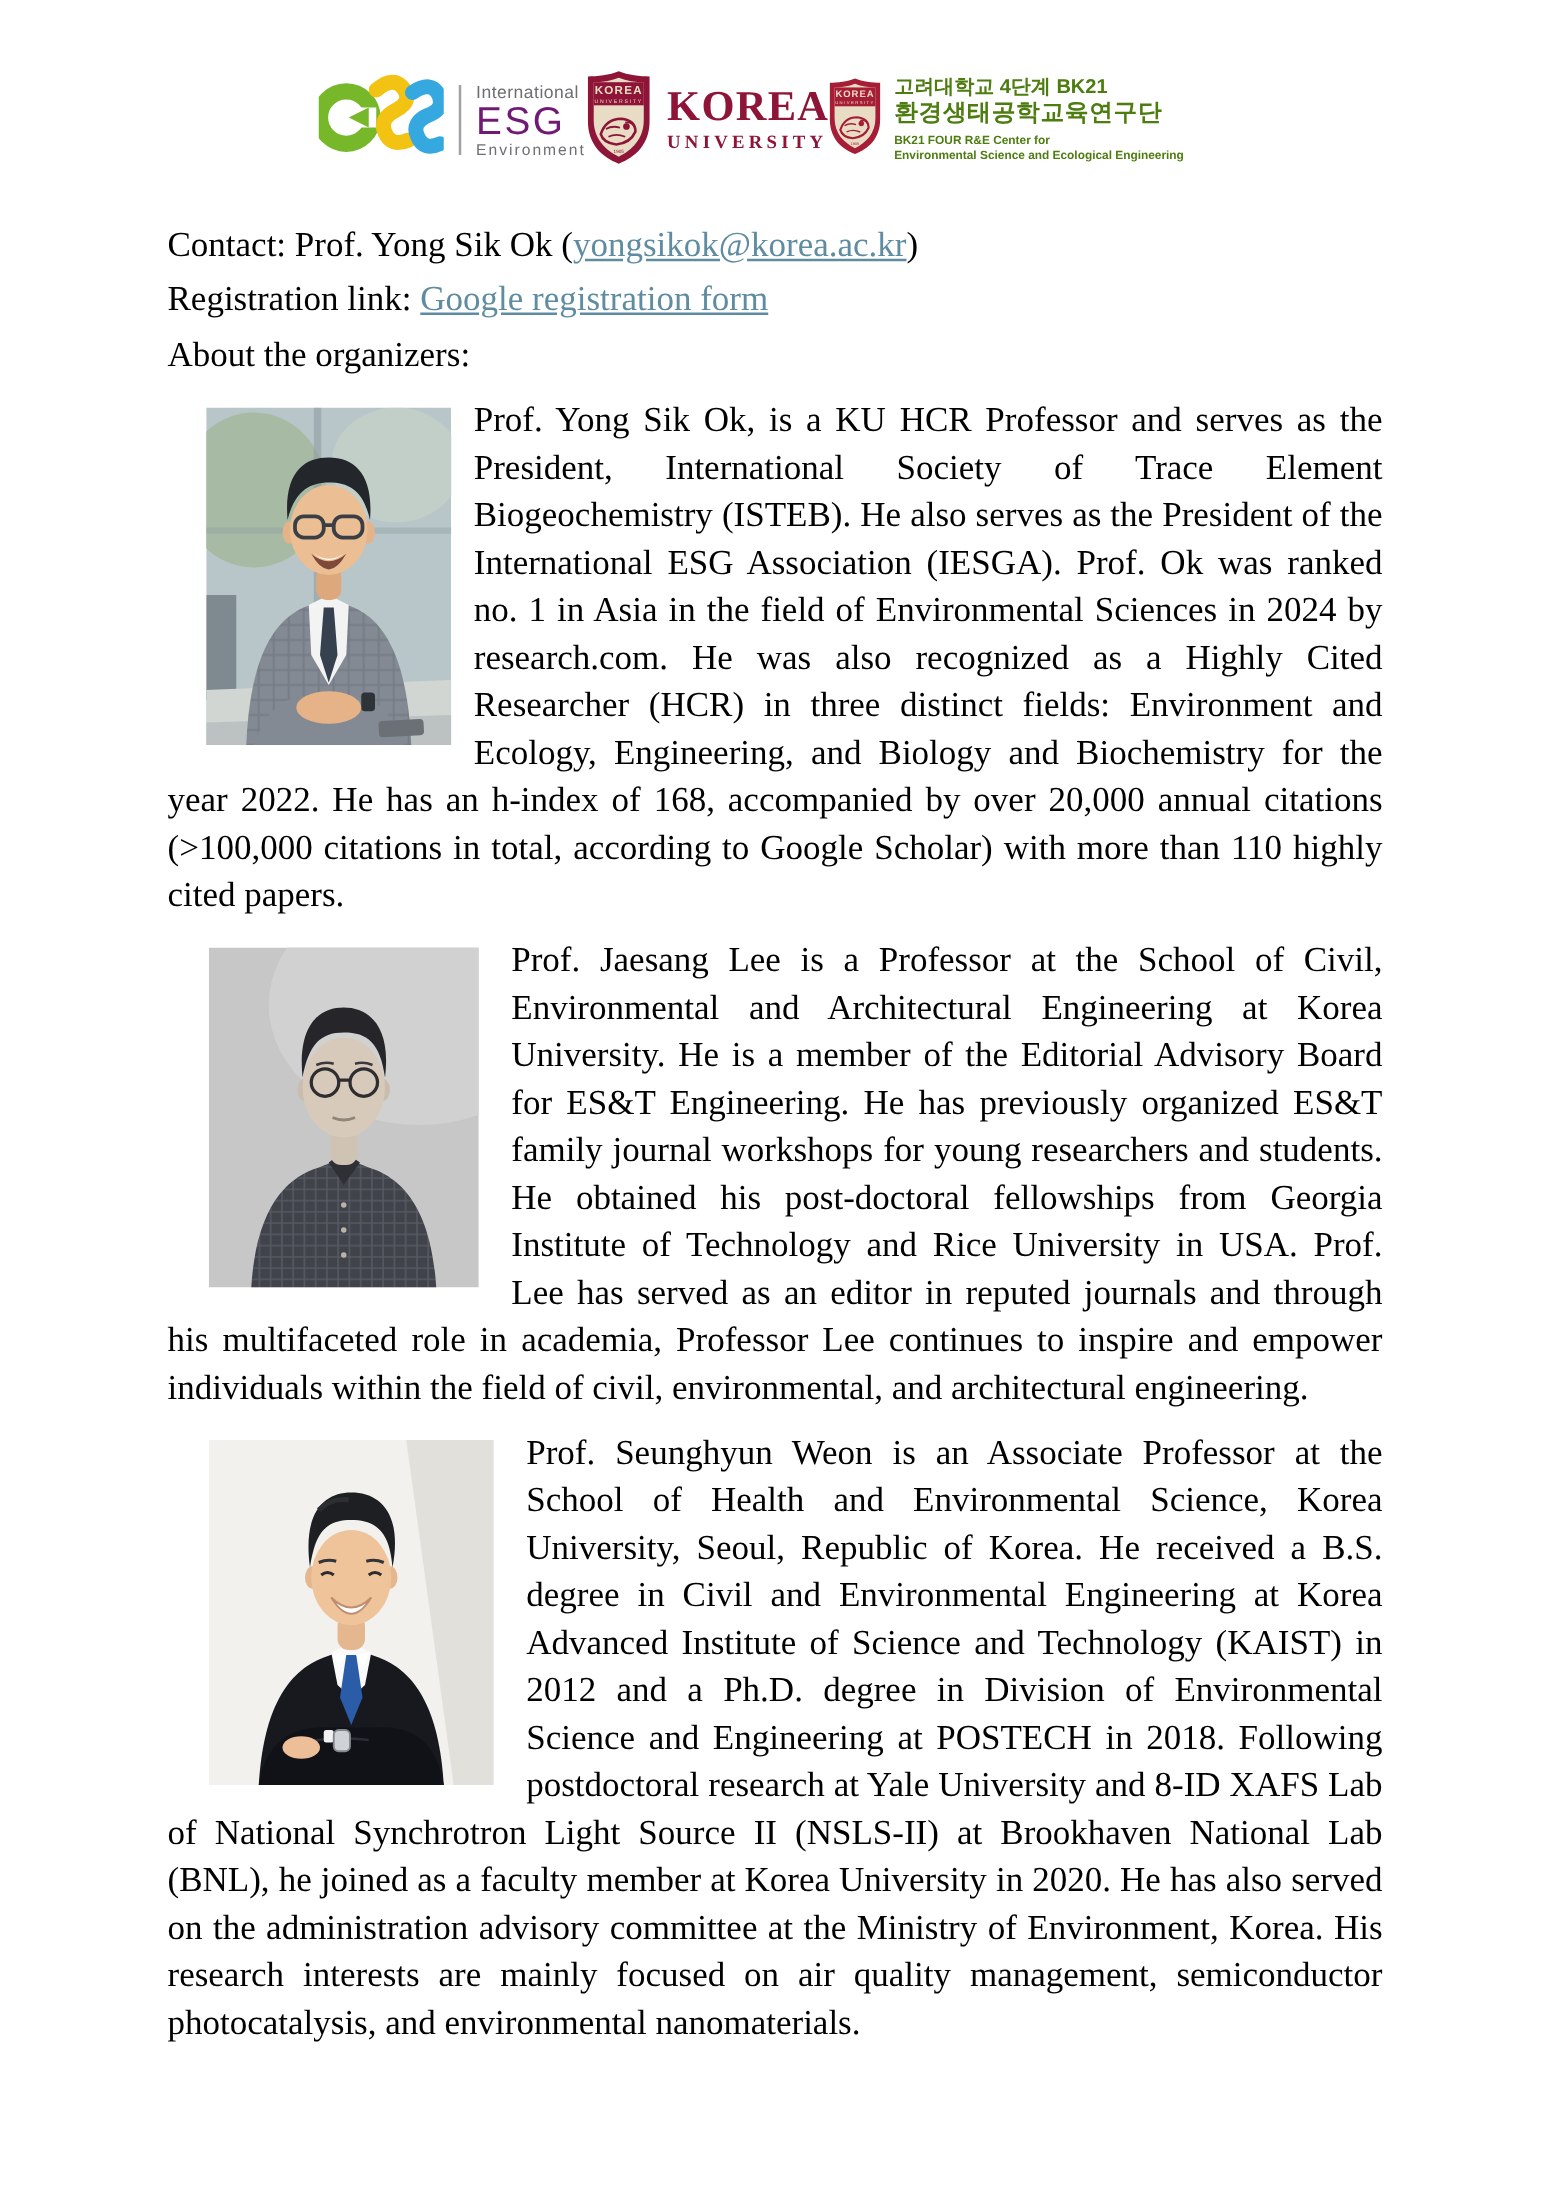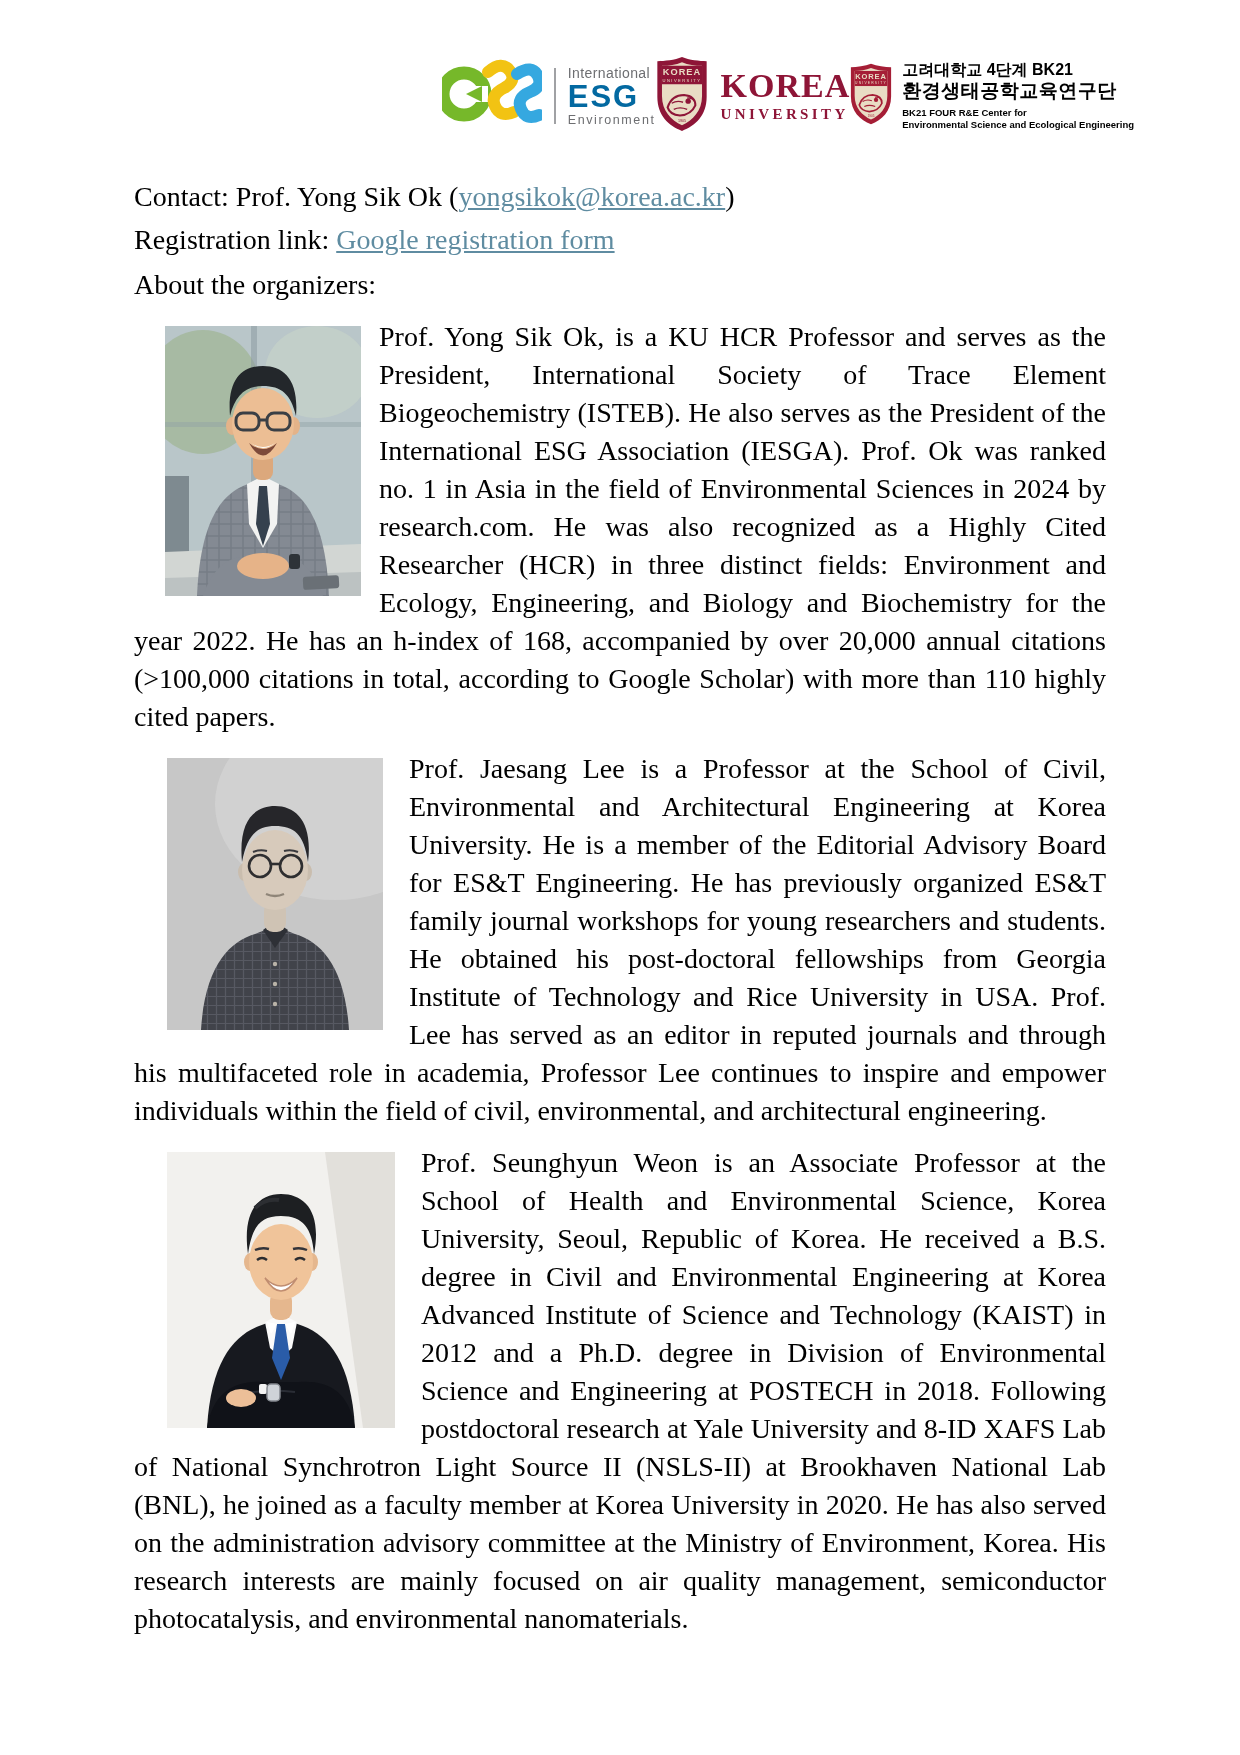--- a/index.html
+++ b/index.html
@@ -2,38 +2,38 @@
 <html><head>
 <meta charset="utf-8">
 <style>
   html,body { margin:0; padding:0; background:#ffffff; }
   .page {
     position:relative; width:1240px; height:1755px; background:#ffffff;
     font-family:"Liberation Serif", serif; color:#000; overflow:hidden;
   }
 
   
-  .header { display:flex; align-items:center; justify-content:flex-end;
+  .header { display:flex; align-items:center; justify-content:center;
             padding:54px 106px 0 68px; height:84px; }
   .logo { display:flex; align-items:center; }
 
   .logo-esg { gap:12px; }
   .esg-divider { width:2px; height:56px; background:#a0a1a4; }
   .esg-text { display:flex; flex-direction:column; font-family:"Liberation Sans", sans-serif; color:#6d6e71; }
   .esg-int { font-size:14px; letter-spacing:.4px; }
-  .esg-esg { font-size:31px; font-weight:bold; color:#0369a1; letter-spacing:2px; line-height:1.05; }
+  .esg-esg { font-size:31px; font-weight:normal; color:#701a75; letter-spacing:2px; line-height:1.05; }
   .esg-assoc { font-size:12.5px; letter-spacing:1.6px; }
 
   .logo-ku { gap:13px; }
   .ku-word { color:#8e1537; }
   .ku-word-top { font-size:34px; font-weight:bold; letter-spacing:1px; line-height:1; }
   .ku-word-bottom { font-size:15px; font-weight:bold; letter-spacing:3.4px; margin-top:3px; }
 
   .logo-bk { gap:10px; }
-  .bk-text { font-family:"Liberation Sans", sans-serif; color:#000000; }
+  .bk-text { font-family:"Liberation Sans", sans-serif; color:#4d7c0f; }
   .bk-kr1 { font-size:16px; font-weight:bold; line-height:1.25; }
   .bk-kr2 { font-size:19px; font-weight:bold; letter-spacing:.5px; line-height:1.2; }
   .bk-en  { font-size:9.5px; font-weight:bold; line-height:1.3; margin-top:4px; }
 
   
   .doc { margin:0 134px; font-size:28px; }
   .line-contact { margin-top:46px; line-height:26px; }
   .line-reg { margin-top:17px; line-height:26px; }
   .heading { margin-top:19px; line-height:26px; font-weight:normal; }
   a.doclink { color:#5f8ca1; text-decoration:underline; cursor:pointer; }

